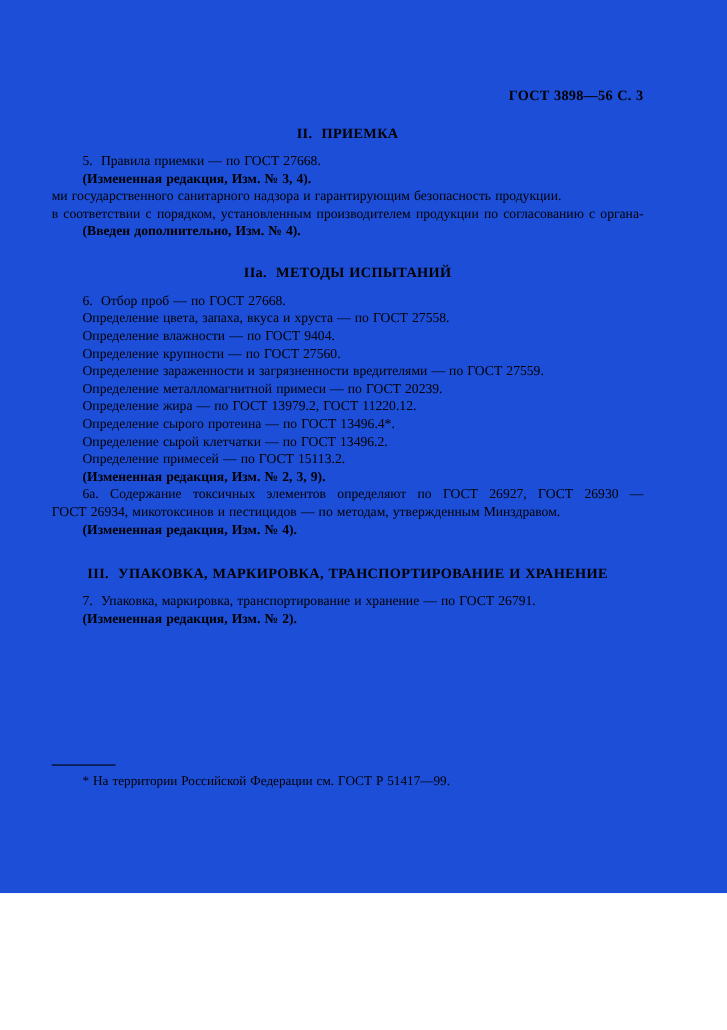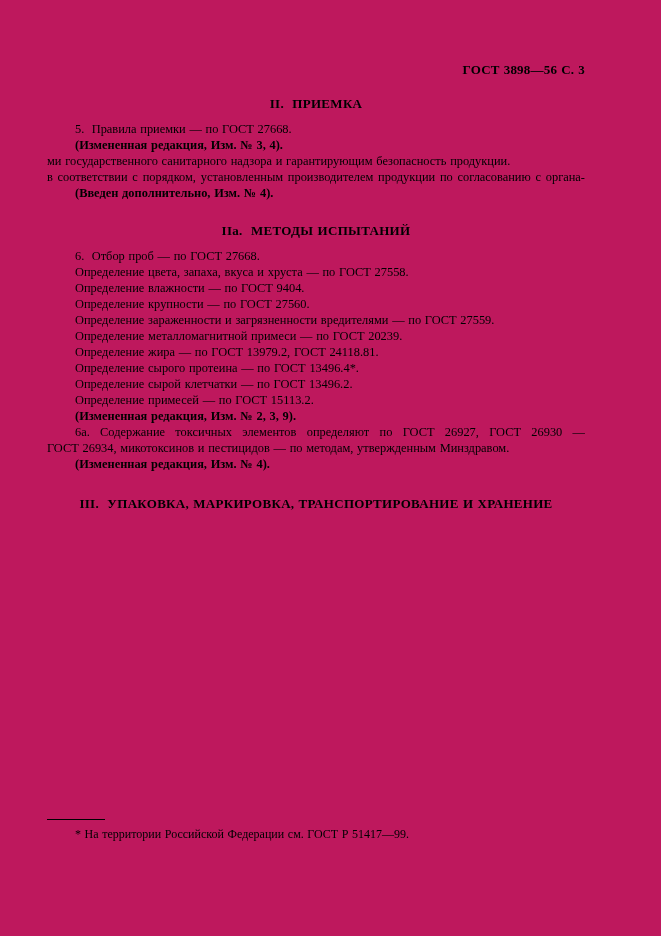--- a/index.html
+++ b/index.html
@@ -1,27 +1,27 @@
 <!DOCTYPE html>
 <html><head>
 <meta charset="utf-8">
 <style>
   html, body { margin: 0; padding: 0; background: #ffffff; }
   .page {
     position: relative;
     width: 661px;
-    height: 936px;
-    background: #be185d;
+    height: 812px;
+    background: #1d4ed8;
     color: #000000;
     font-family: "Liberation Serif", "DejaVu Serif", serif;
     font-size: 12.4px;
     line-height: 16px;
     overflow: hidden;
     box-sizing: border-box;
-    padding: 62px 76px 0 47px;
+    padding: 79px 76px 0 47px;
     word-spacing: 0.05em;
   }
   .header {
     text-align: right;
     font-weight: bold;
     font-size: 13px;
     letter-spacing: 0.2px;
   }
   .h {
     text-align: center;
@@ -71,32 +71,34 @@
 
   <div class="h h-2a">IIа.&nbsp;&nbsp;МЕТОДЫ ИСПЫТАНИЙ</div>
 
   <div class="methods after-h">
     <div class="line indent">6.&nbsp;&nbsp;Отбор проб — по ГОСТ 27668.</div>
     <div class="line indent">Определение цвета, запаха, вкуса и хруста — по ГОСТ 27558.</div>
     <div class="line indent">Определение влажности — по ГОСТ 9404.</div>
     <div class="line indent">Определение крупности — по ГОСТ 27560.</div>
     <div class="line indent">Определение зараженности и загрязненности вредителями — по ГОСТ 27559.</div>
     <div class="line indent">Определение металломагнитной примеси — по ГОСТ 20239.</div>
-    <div class="line indent">Определение жира — по ГОСТ 13979.2, ГОСТ 24118.81.</div>
+    <div class="line indent">Определение жира — по ГОСТ 13979.2, ГОСТ 11220.12.</div>
     <div class="line indent">Определение сырого протеина — по ГОСТ 13496.4*.</div>
     <div class="line indent">Определение сырой клетчатки — по ГОСТ 13496.2.</div>
     <div class="line indent">Определение примесей — по ГОСТ 15113.2.</div>
   </div>
 
   <div class="line indent bold">(Измененная редакция, Изм. № 2, 3, 9).</div>
   <div class="line indent just">6а. Содержание токсичных элементов определяют по ГОСТ 26927, ГОСТ 26930 —</div>
   <div class="line">ГОСТ 26934, микотоксинов и пестицидов — по методам, утвержденным Минздравом.</div>
   <div class="line indent bold">(Измененная редакция, Изм. № 4).</div>
 
   <div class="h h-3">III.&nbsp;&nbsp;УПАКОВКА, МАРКИРОВКА, ТРАНСПОРТИРОВАНИЕ И ХРАНЕНИЕ</div>
 
+  <div class="line indent after-h">7.&nbsp;&nbsp;Упаковка, маркировка, транспортирование и хранение — по ГОСТ 26791.</div>
+  <div class="line indent bold">(Измененная редакция, Изм. № 2).</div>
 
   <div class="footnote-block">
     <div class="fn-rule"></div>
     <div class="fn-text">*&nbsp;На территории Российской Федерации см. ГОСТ Р 51417—99.</div>
   </div>
 
 </div>
 
 </body></html>

